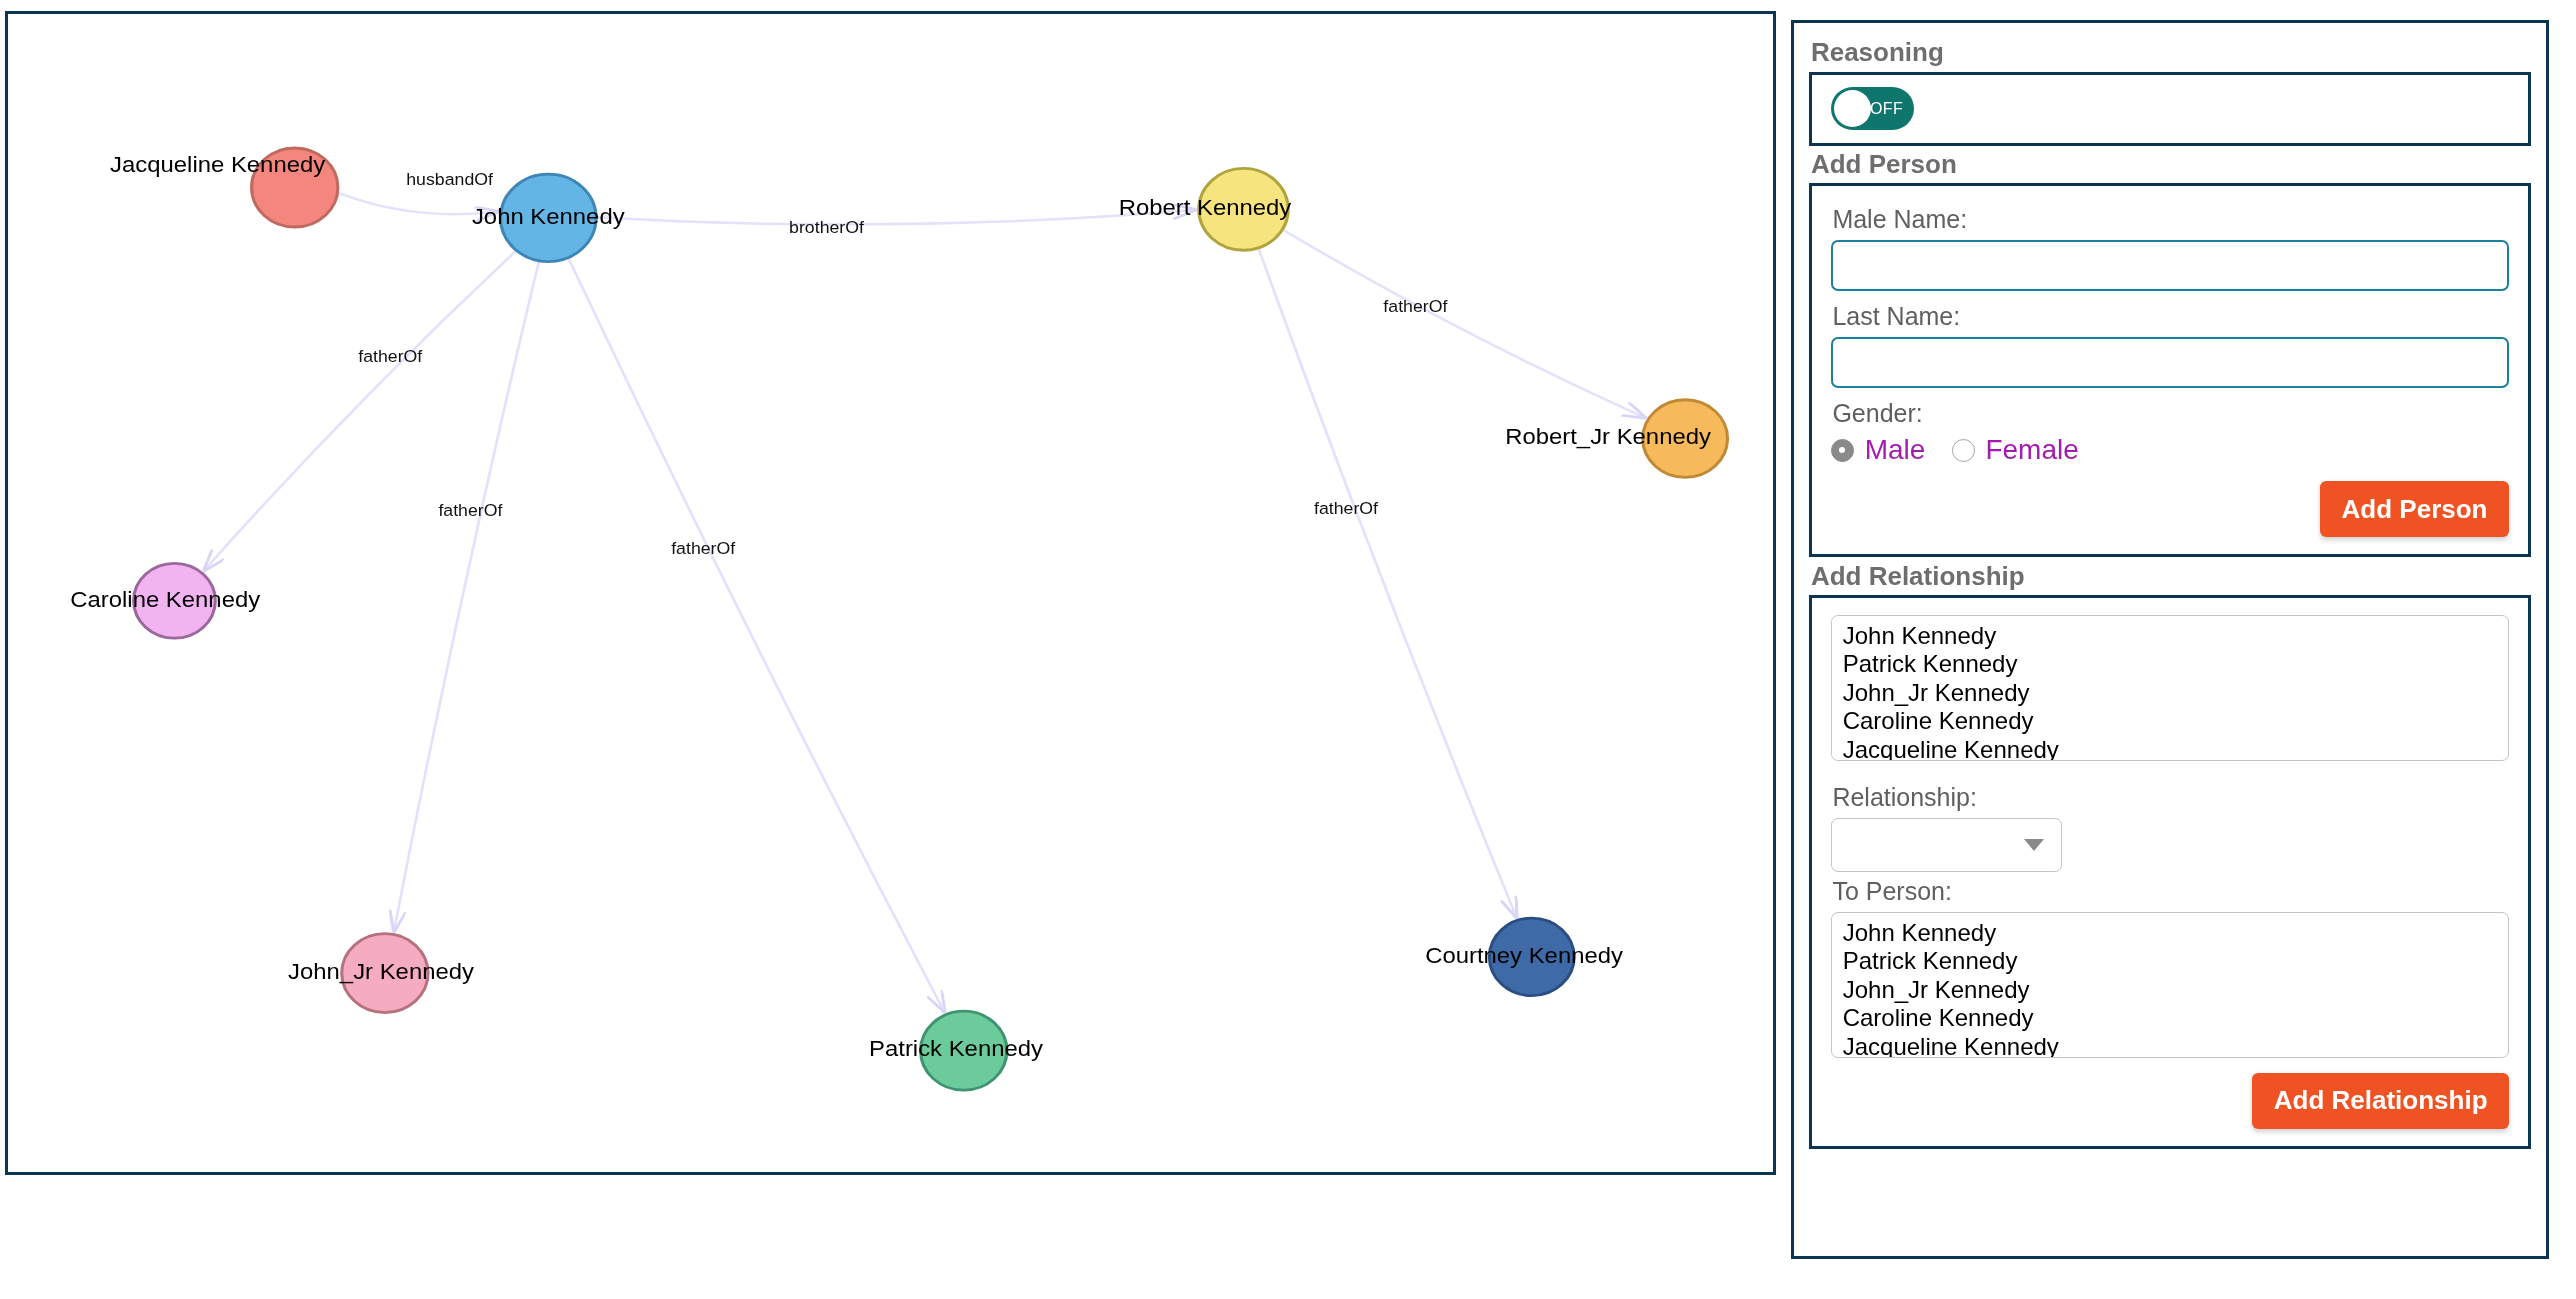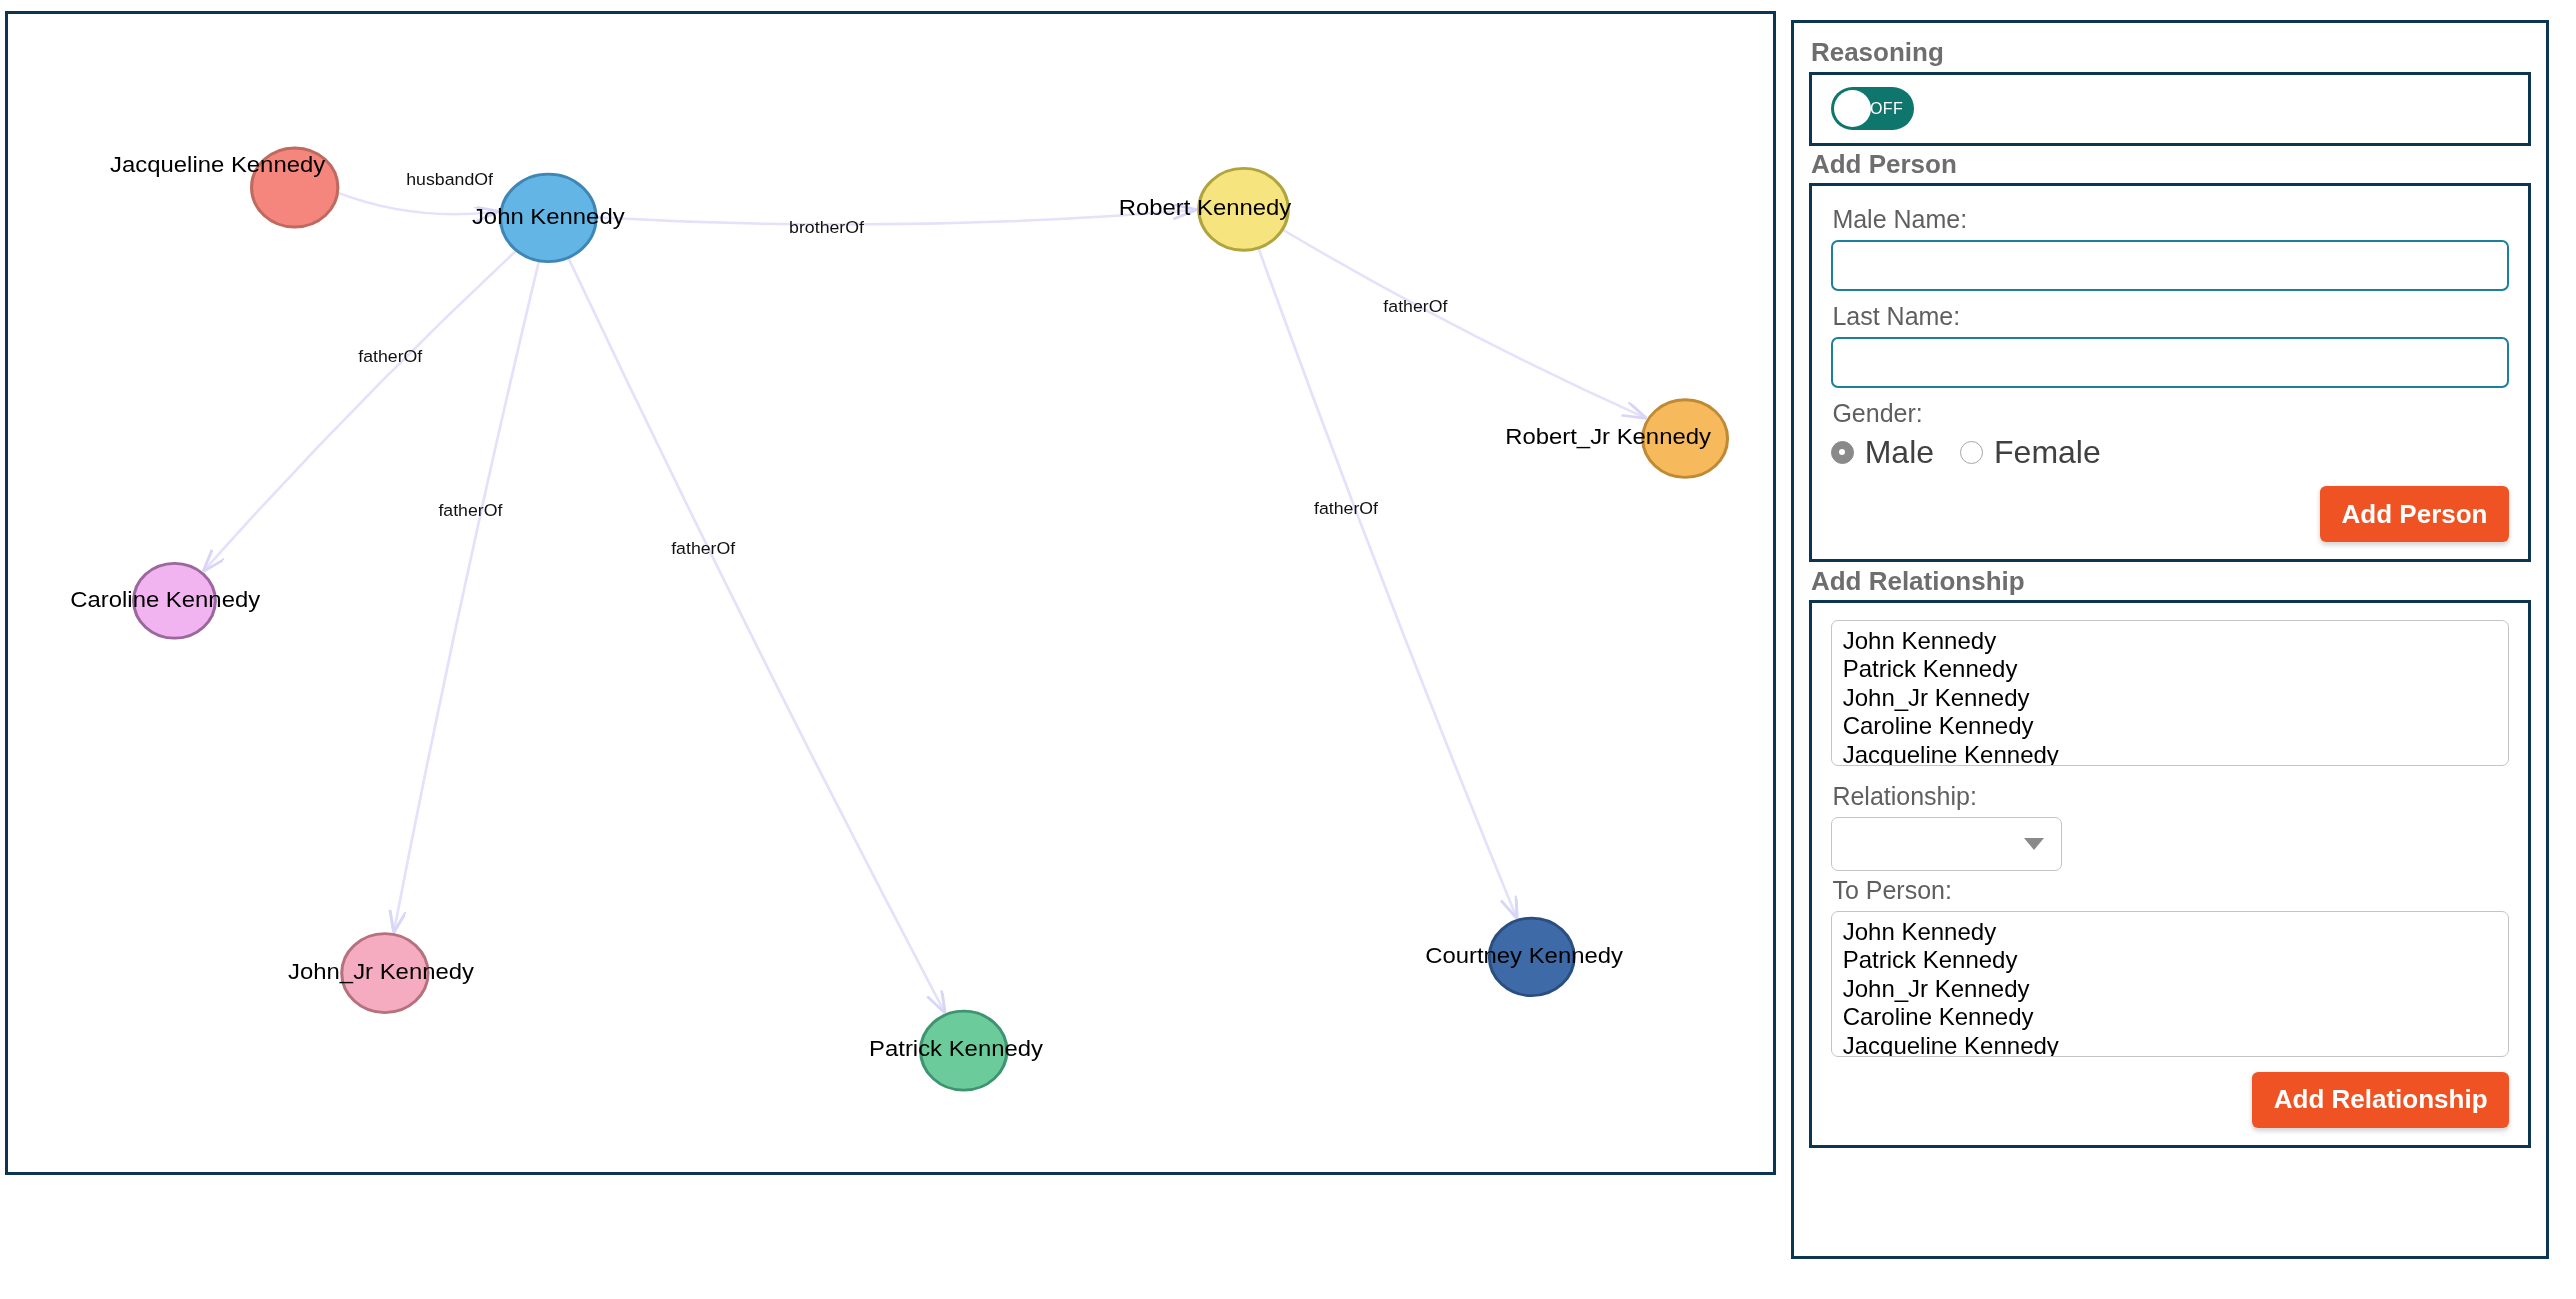--- a/index.html
+++ b/index.html
@@ -144,21 +144,21 @@
   }
   .radio.checked { background: #8a8a8a; border-color: #8a8a8a; }
   .radio.checked::after {
     content: "";
     position: absolute;
     left: 7px; top: 7px;
     width: 6.2px; height: 6.2px;
     border-radius: 50%;
     background: #ffffff;
   }
-  .radio-text { font-size: 32px; color: #404040; margin-right: 15.4px; }
+  .radio-text { font-size: 28px; color: #a21caf; margin-right: 15.4px; }
   .btn-row { display: flex; justify-content: flex-end; margin-top: 15.4px; }
   .btn-orange {
     background: #f05323;
     color: #ffffff;
     border: none;
     border-radius: 6.2px;
     font-family: "Liberation Sans", sans-serif;
     font-size: 26px;
     font-weight: bold;
     padding: 12.3px 21.6px;
@@ -306,21 +306,21 @@
     <div class="group-title">Add Relationship</div>
     <div class="group-box">
       <div class="listbox" id="from-person-list">
           <div class="item">John Kennedy</div>
           <div class="item">Patrick Kennedy</div>
           <div class="item">John_Jr Kennedy</div>
           <div class="item">Caroline Kennedy</div>
           <div class="item">Jacqueline Kennedy</div>
         </div>
 
-      <div class="field-label" style="margin-top:16px;">Relationship:</div>
+      <div class="field-label" style="margin-top:22px;">Relationship:</div>
       <div class="select-box">
         <span class="caret"></span>
       </div>
 
       <div class="field-label" style="margin-top:0;">To Person:</div>
       <div class="listbox" id="to-person-list">
           <div class="item">John Kennedy</div>
           <div class="item">Patrick Kennedy</div>
           <div class="item">John_Jr Kennedy</div>
           <div class="item">Caroline Kennedy</div>

